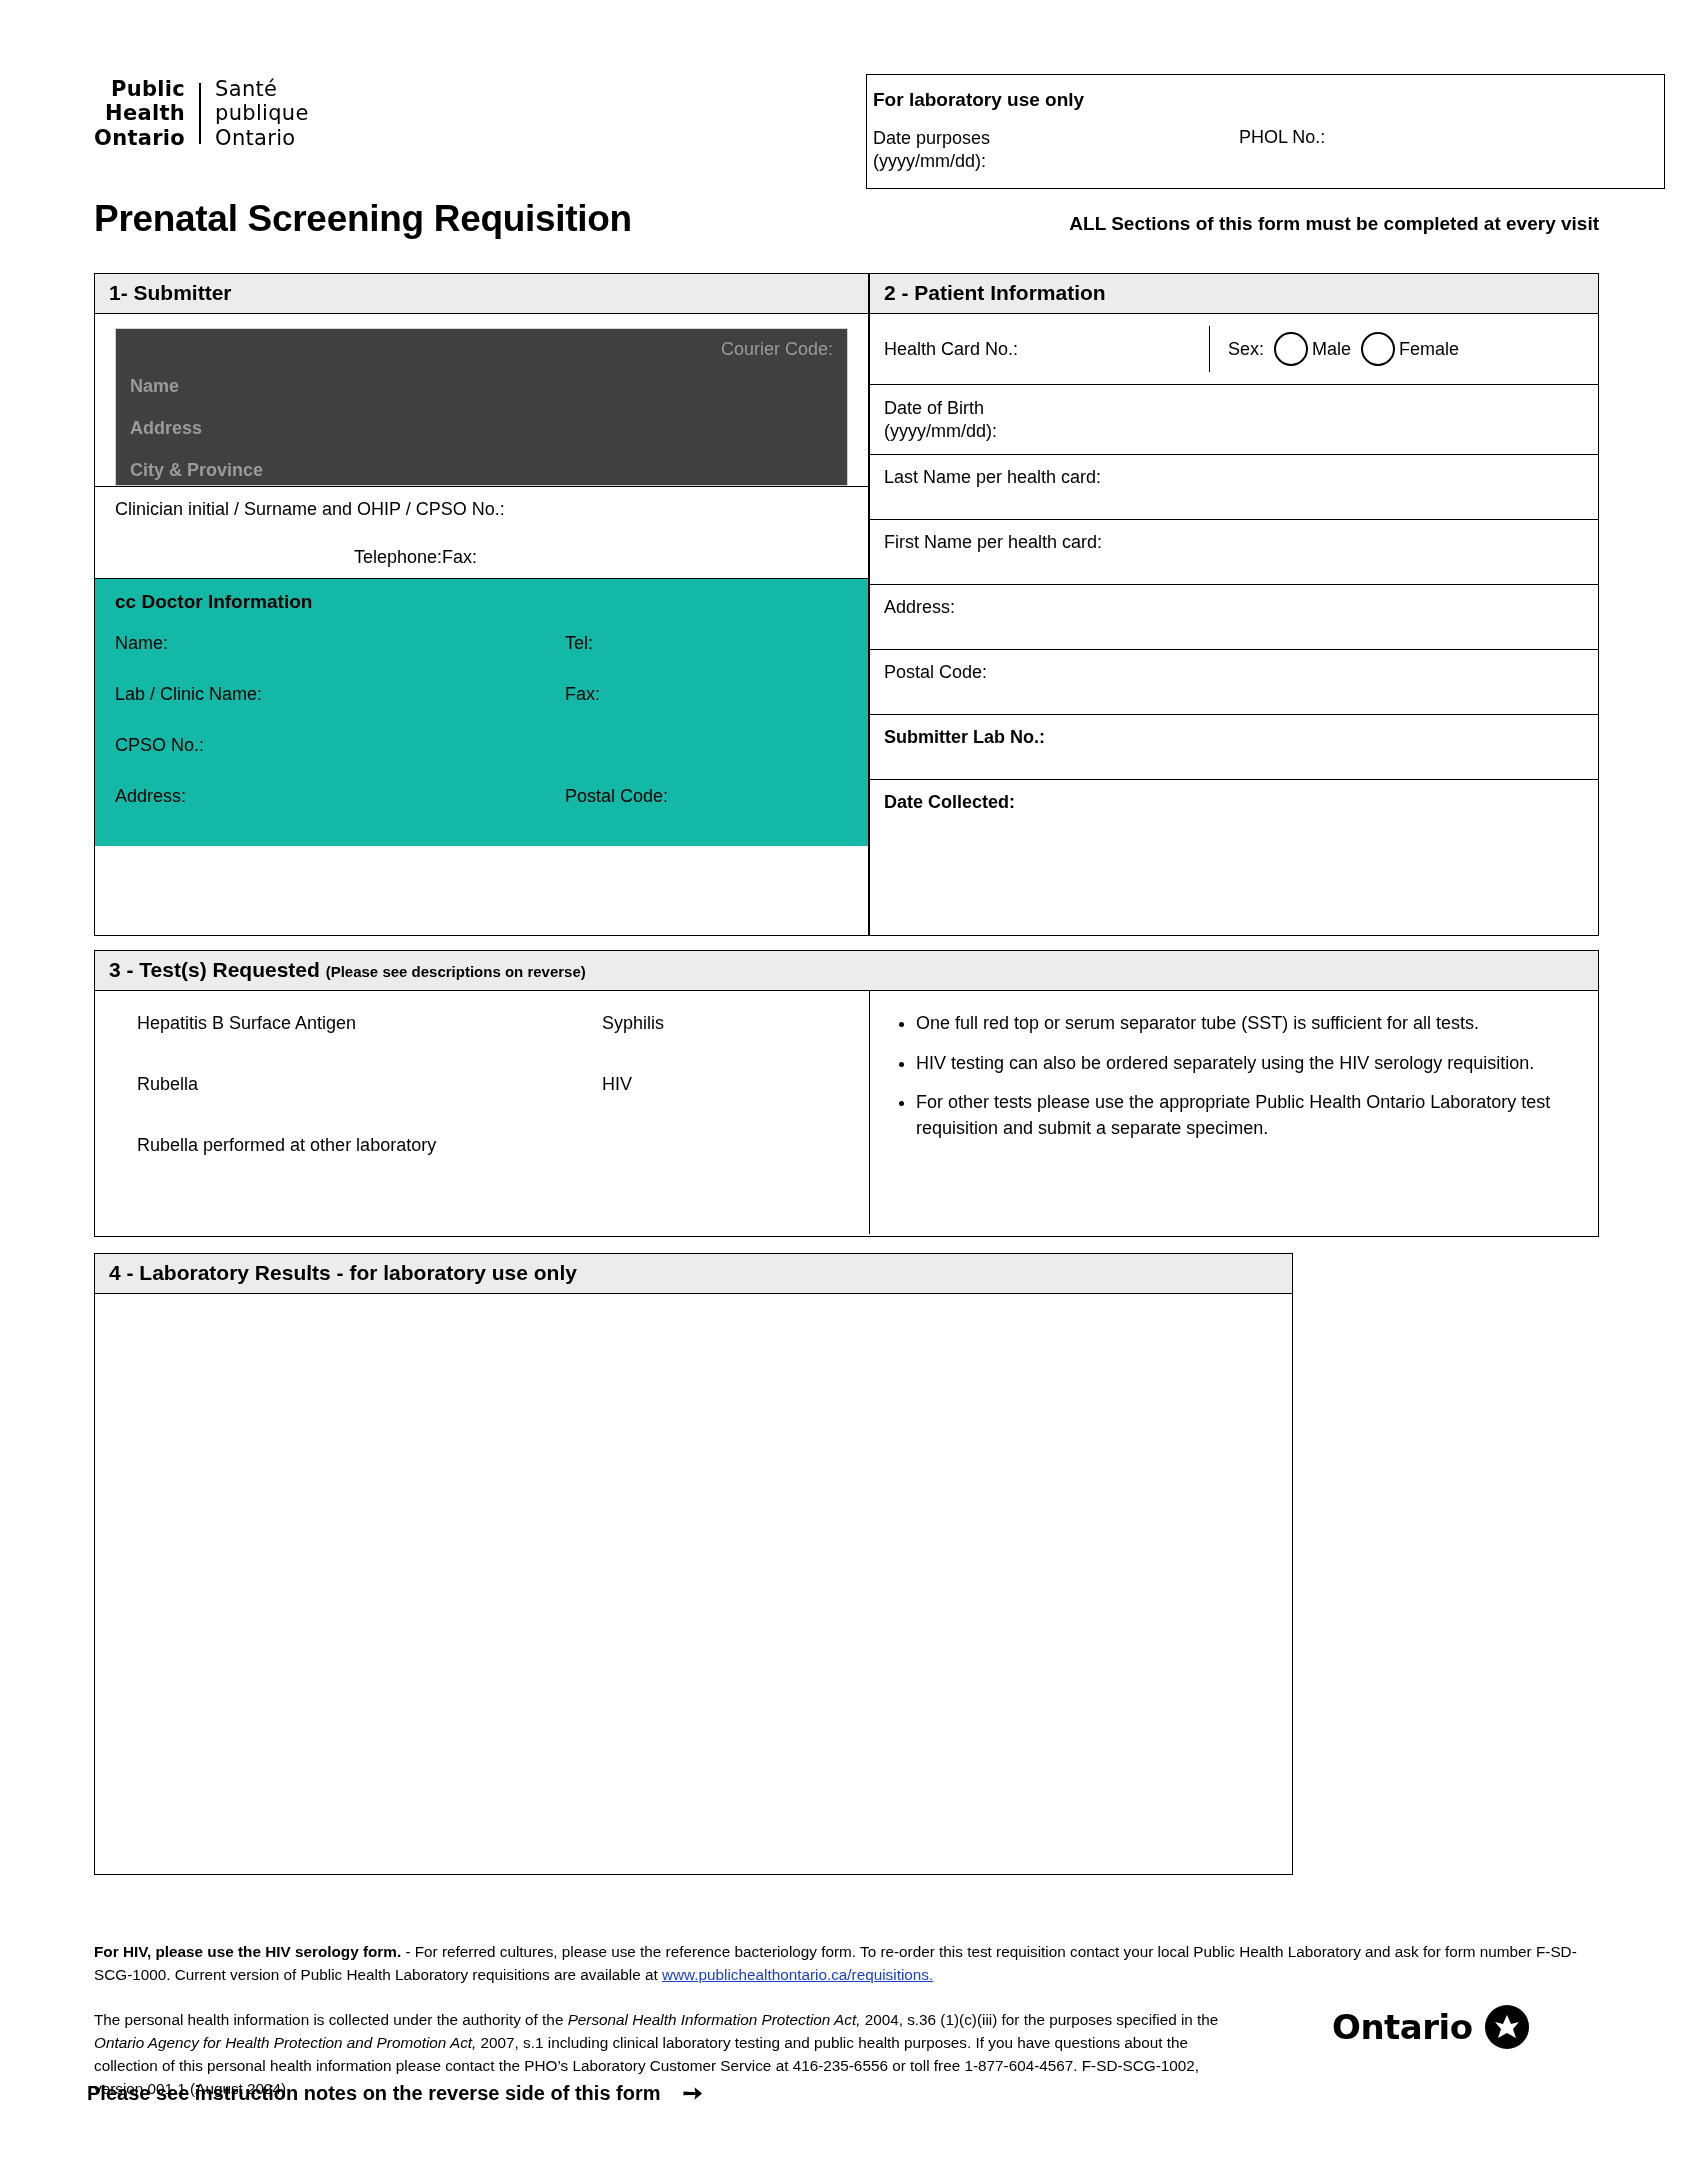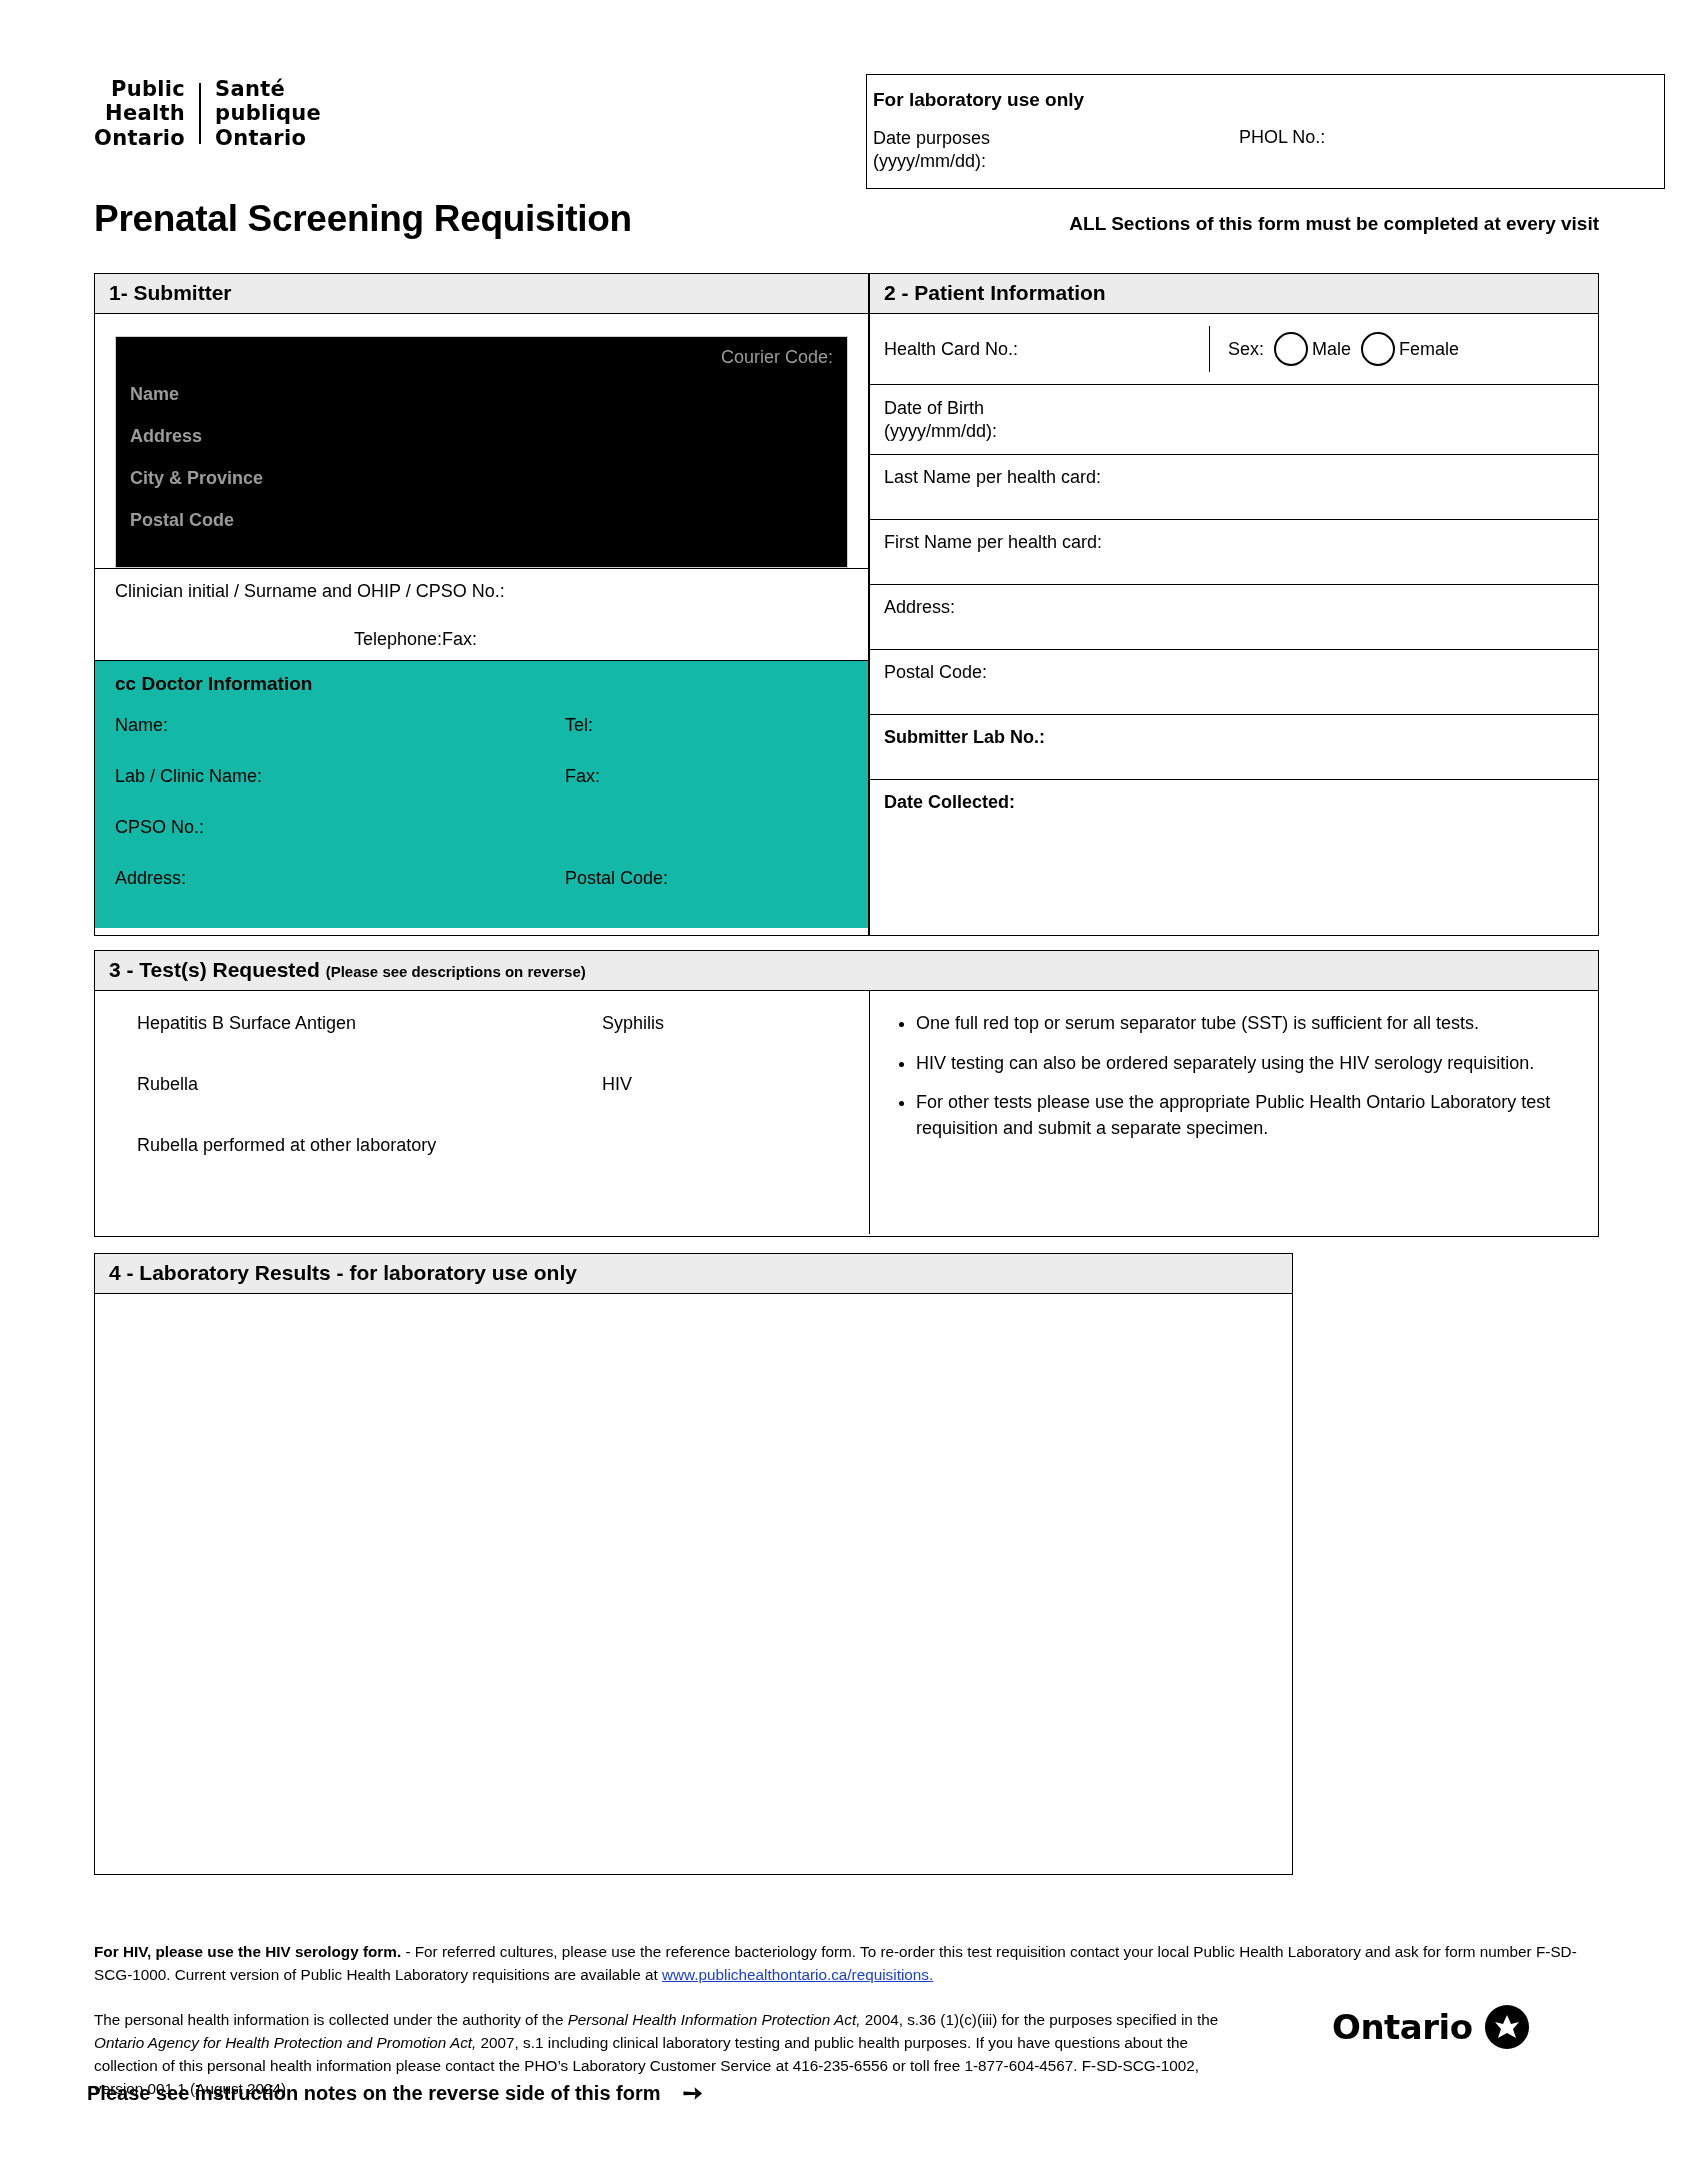--- a/index.html
+++ b/index.html
@@ -44,21 +44,21 @@
     padding-right: 14px;
   }
   .logo-divider {
     width: 2px;
     background: #000;
     height: 61px;
   }
   .logo-right {
     text-align: left;
     font-family: "DejaVu Sans", sans-serif;
-    font-weight: bold;
+    font-weight: normal;
     font-size: 21px;
     line-height: 1.16;
     letter-spacing: 0.3px;
     padding-left: 14px;
   }
 
   .lab-use-box {
     position: absolute;
     top: -3px;
     left: 772px;
@@ -112,24 +112,24 @@
     padding: 7px 14px 8px 14px;
   }
   .sec-head .sub {
     font-size: 15px;
     font-weight: bold;
   }
 
   
   #sec1 { top: 273px; left: 94px; width: 775px; height: 663px; }
   .submitter-address {
-    margin: 22px 20px 0 20px;
+    margin: 14px 20px 0 20px;
     border: 1px solid #cfcfcf;
-    background: #000000;
-    height: 232px;
+    background: #404040;
+    height: 158px;
     position: relative;
     padding: 10px 14px;
   }
   .courier {
     text-align: right;
     color: #9a9a9a;
     font-size: 18px;
     margin-bottom: 16px;
   }
   .ph {

